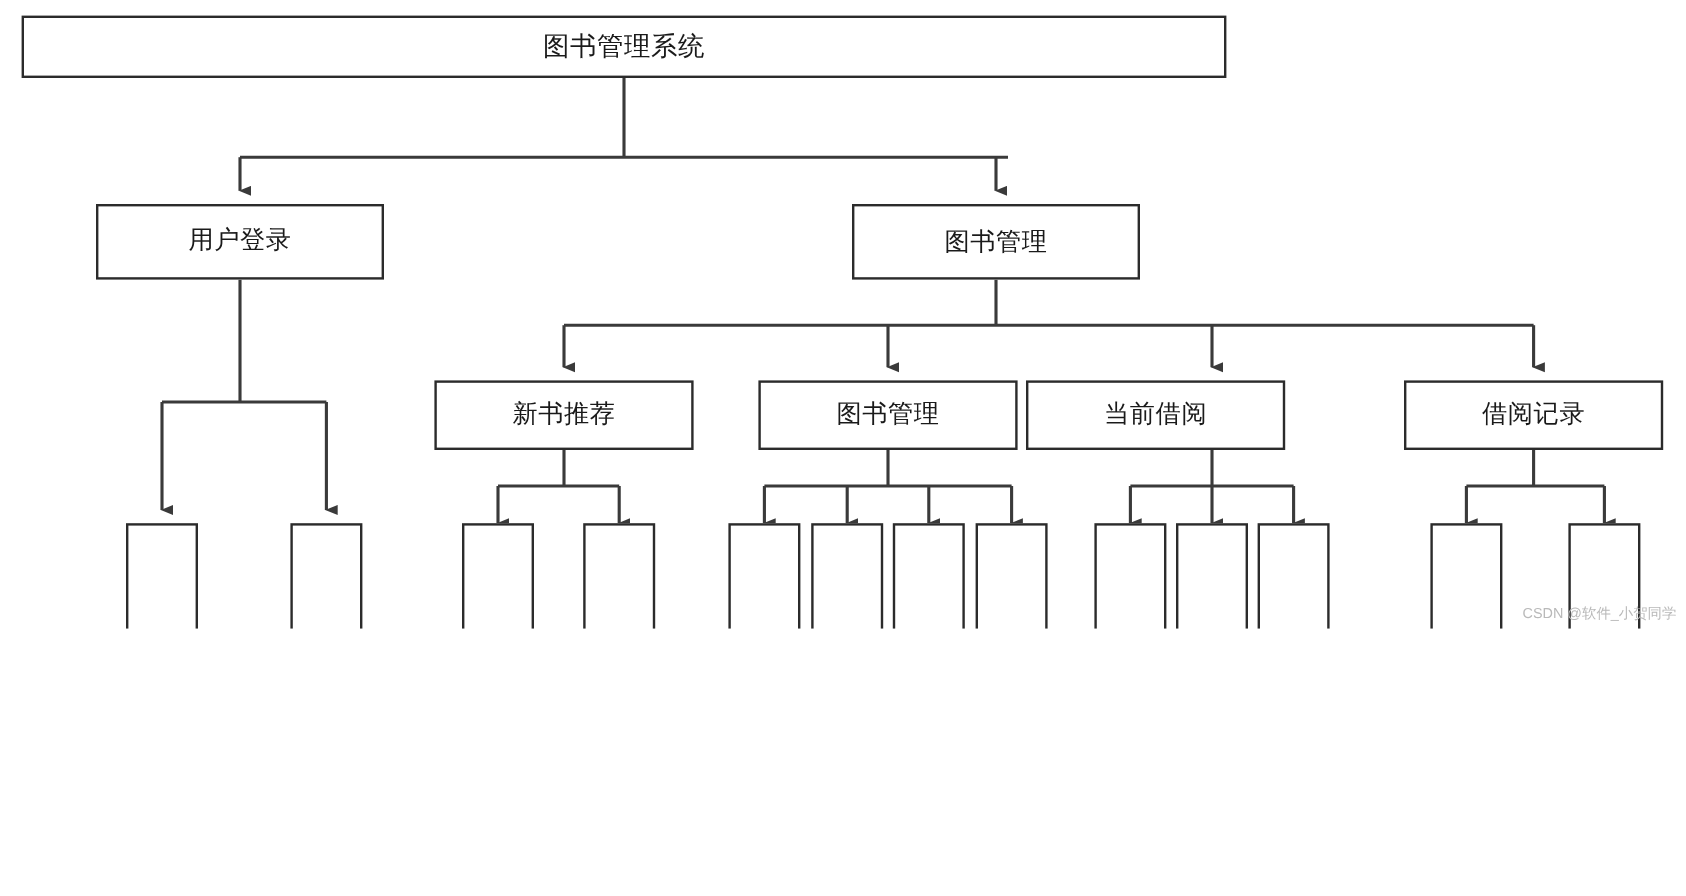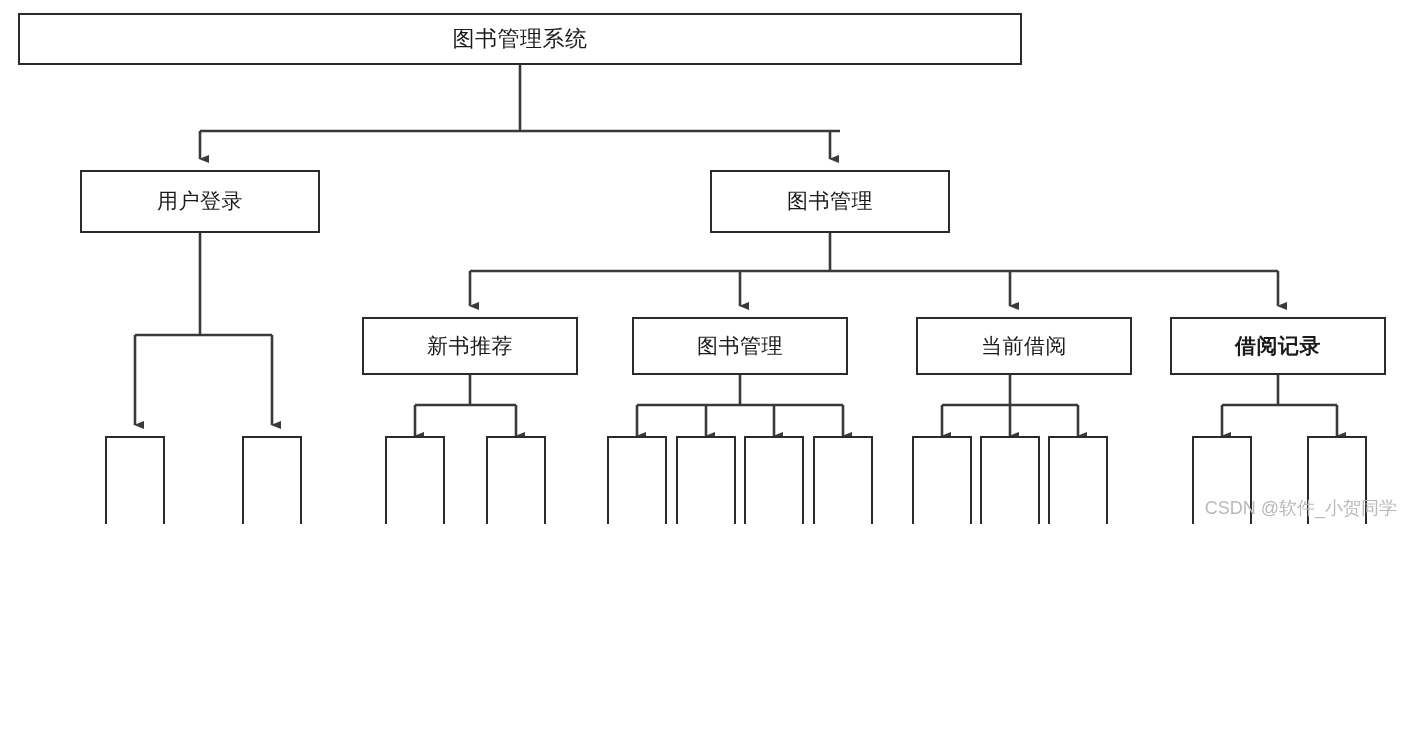--- a/index.html
+++ b/index.html
@@ -64,21 +64,21 @@
     max-height: 100%;
   }
   .node.vert.tight .lbl {
     font-size: 24px;
     letter-spacing: 0px;
   }
   .watermark {
     position: absolute;
     right: 8px;
     bottom: 4px;
-    font-size: 18px;
+    font-size: 12px;
     color: #b9b9b9;
     white-space: nowrap;
     z-index: 3;
   }
 </style>
 </head>
 <body>
 
 <div id="canvas">
 
@@ -142,24 +142,24 @@
   <div class="node horiz" style="left:710px;top:170px;width:240px;height:63px;font-family:Liberation Serif, serif;">
     <span class="lbl">图书管理</span>
   </div>
 
   <div class="node horiz" style="left:362px;top:317px;width:216px;height:58px;align-items:center;">
     <span class="lbl">新书推荐</span>
   </div>
   <div class="node horiz" style="left:632px;top:317px;width:216px;height:58px;">
     <span class="lbl">图书管理</span>
   </div>
-  <div class="node horiz" style="left:916px;top:317px;width:216px;height:58px;">
+  <div class="node horiz" style="left:855px;top:317px;width:216px;height:58px;">
     <span class="lbl">当前借阅</span>
   </div>
-  <div class="node horiz" style="left:1170px;top:317px;width:216px;height:58px;font-weight:bold;">
+  <div class="node horiz" style="left:1170px;top:317px;width:216px;height:58px;">
     <span class="lbl">借阅记录</span>
   </div>
 
   <div class="node vert" style="left:105px;top:436px;width:60px;height:297px;">
     <span class="lbl">用户登录</span>
   </div>
   <div class="node vert" style="left:242px;top:436px;width:60px;height:297px;">
     <span class="lbl">注销登录</span>
   </div>
 

